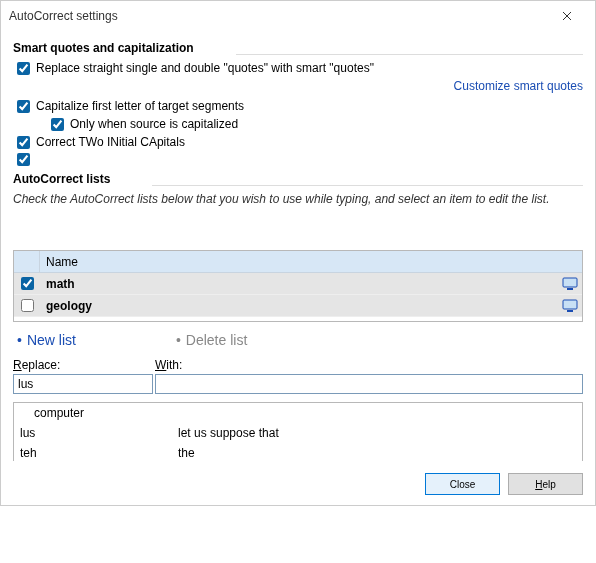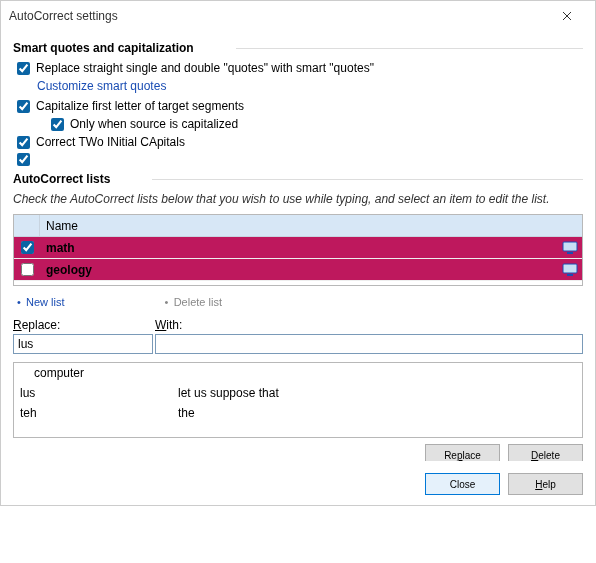--- a/index.html
+++ b/index.html
@@ -2,43 +2,43 @@
 <html><head>
 <meta charset="utf-8">
 <style>
 * { box-sizing: border-box; margin: 0; padding: 0; }
 body { font-family: "Segoe UI", Tahoma, sans-serif; font-size: 12px; color: #000; background: #fff; }
 .window { width: 596px; height: 506px; border: 1px solid #ccc; background: #fff; position: relative; display: flex; flex-direction: column; }
 .titlebar { height: 30px; display: flex; align-items: center; padding: 0 8px; background: #fff; position: relative; }
 .titlebar .title { flex: 1; font-size: 12px; color: #333; }
 .titlebar .close { width: 40px; height: 30px; display: flex; align-items: center; justify-content: center; color: #666; cursor: default; }
 .body { flex: 1; padding: 6px 12px 10px; display: flex; flex-direction: column; overflow: hidden; }
-.group-label { display: flex; align-items: center; margin: 4px 0 4px; gap: 36px; }
+.group-label { display: flex; align-items: flex-end; margin: 4px 0 4px; gap: 36px; }
 .group-label .txt { font-weight: bold; white-space: nowrap; }
 .group-label .rule { flex: 1; height: 1px; background: #ddd; margin-left: 6px; }
 .checkrow { display: flex; align-items: center; padding: 2px 0 2px 4px; }
 .checkrow.indent { padding-left: 38px; }
 .checkrow input[type=checkbox] { width: 13px; height: 13px; margin-right: 6px; accent-color: #0a64a4; }
-.link { color: #1a4db3; padding: 2px 0 4px 24px; cursor: default; }
+.link { color: #1a4db3; padding: 2px 0 4px 24px; cursor: default; text-align: right; }
 .hint { font-style: italic; color: #333; margin: 2px 0 8px; }
-.listbox { border: 1px solid #b8b8b8; background: #be185d; margin-bottom: 10px; }
+.listbox { border: 1px solid #b8b8b8; background: #e5e5e5; margin-bottom: 10px; margin-top: 36px; }
 .listhdr { display: flex; background: #d7e7f6; height: 22px; align-items: center; border-bottom: 1px solid #c8d4e0; }
 .listhdr .cb-col { width: 26px; border-right: 1px solid #c8d4e0; height: 100%; }
 .listhdr .name-col { flex: 1; padding-left: 6px; font-weight: normal; height: 100%; display: flex; align-items: center; }
 .listrow { display: flex; height: 22px; align-items: center; border-bottom: 1px solid #eee; }
 .listrow .cb-col { width: 26px; display: flex; align-items: center; justify-content: center; }
 .listrow .cb-col input { width: 13px; height: 13px; accent-color: #0a64a4; }
 .listrow .name-col { flex: 1; padding-left: 6px; font-weight: bold; }
 .listrow .icon-col { width: 24px; display: flex; align-items: center; justify-content: center; }
 .listrow.selected { background: #0a64d8; color: #fff; }
 .listrow.selected .cb-col input { accent-color: #fff; }
 .listrow.pad { background: #fff; }
 .icon-monitor svg { display: block; }
 .actions { display: flex; margin: 0 0 10px 4px; gap: 100px; }
-.actions .action { font-size: 11px; }
+.actions .action { font-size: 14px; }
 .actions .action .bullet { display: inline-block; width: 6px; }
 .actions .new { color: #1a4db3; }
 .actions .del { color: #888; }
 .formrow { display: flex; gap: 2px; }
 .form-col { display: flex; flex-direction: column; }
 .form-col.small { width: 140px; }
 .form-col.large { flex: 1; justify-content: center; }
 .form-col label { margin-bottom: 2px; }
 .form-col input[type=text] { height: 20px; border: 1px solid #7a9ab8; padding: 0 4px; font-family: inherit; font-size: 12px; outline: none; }
 .replacetable { border: 1px solid #b8b8b8; margin-top: 8px; }

